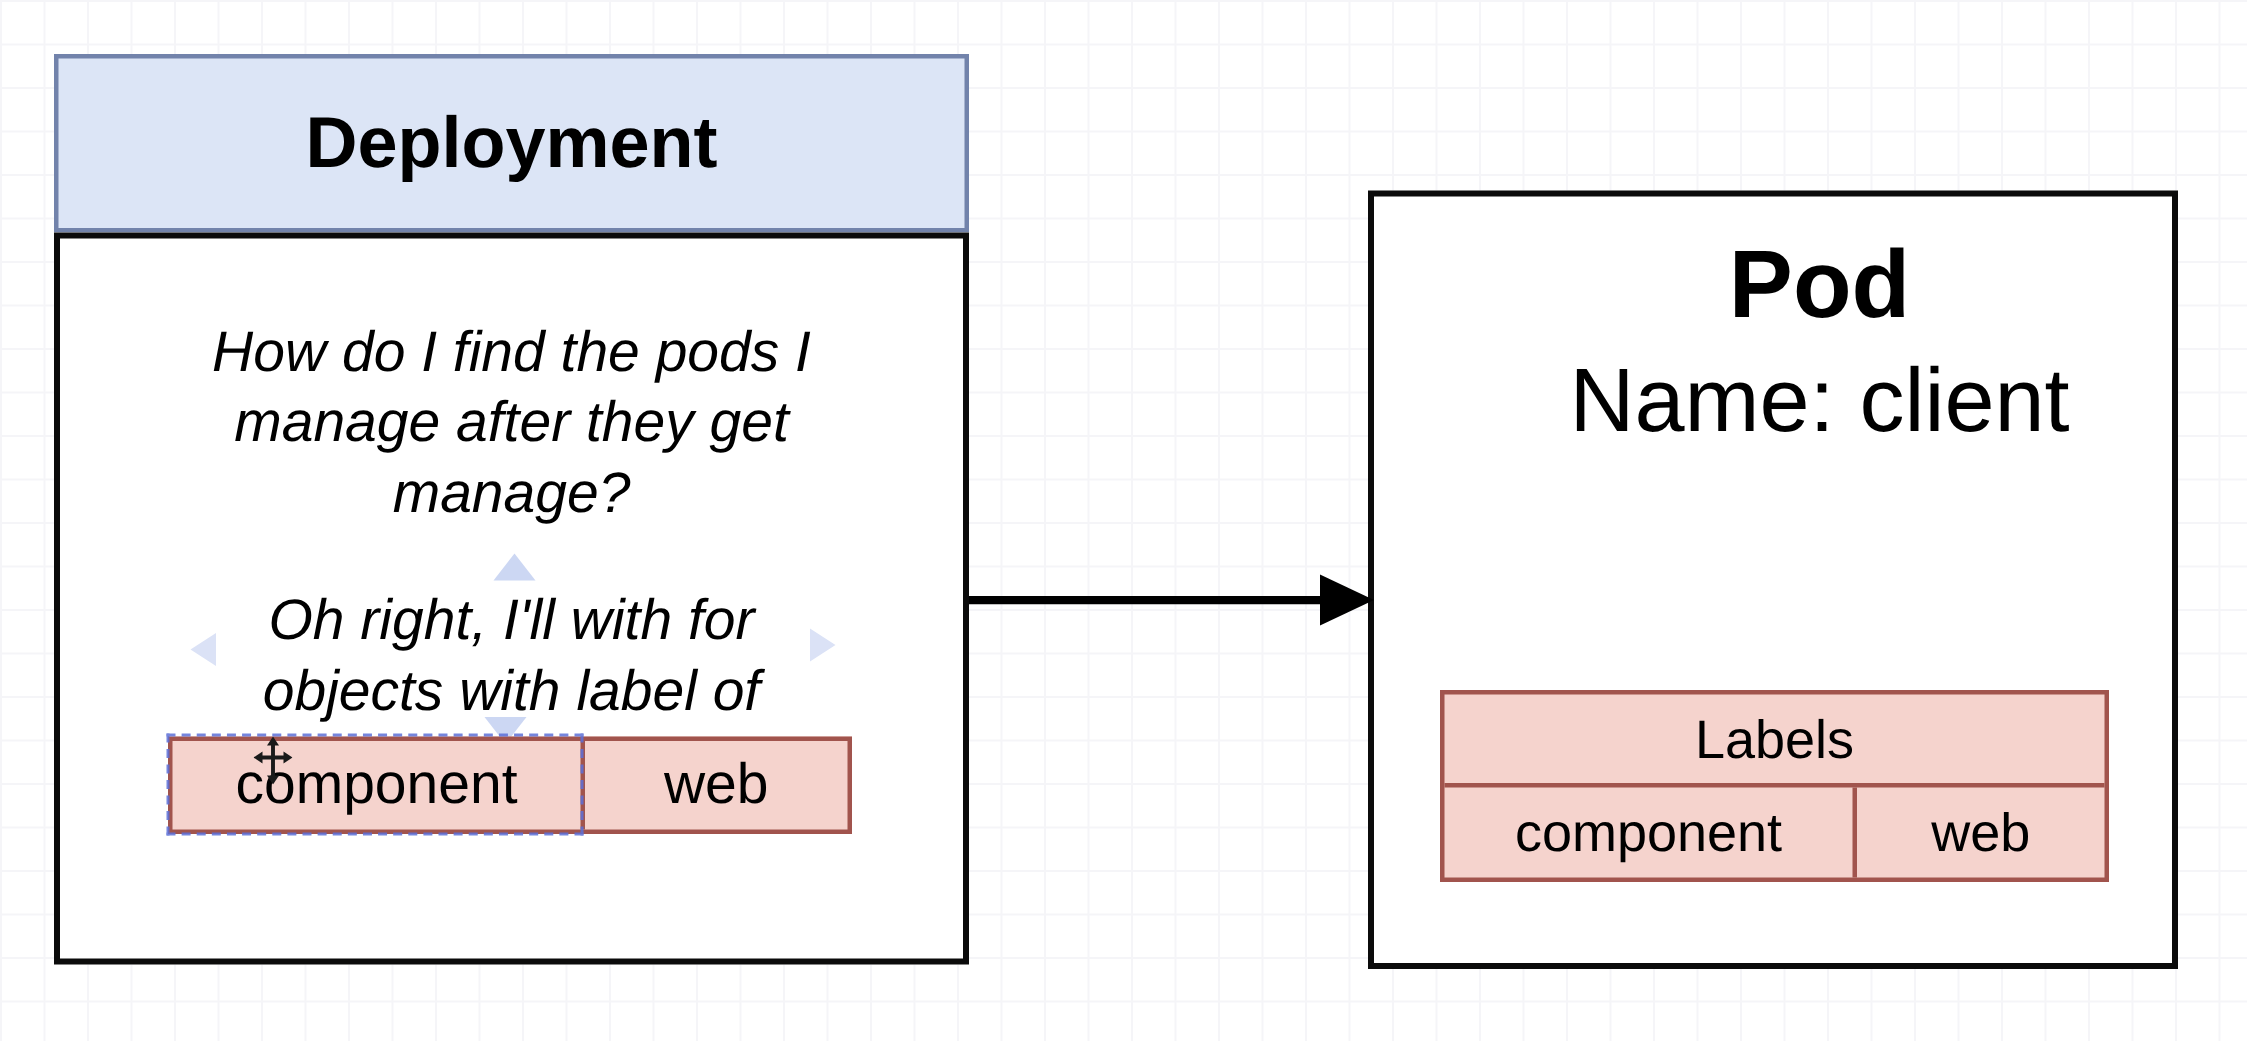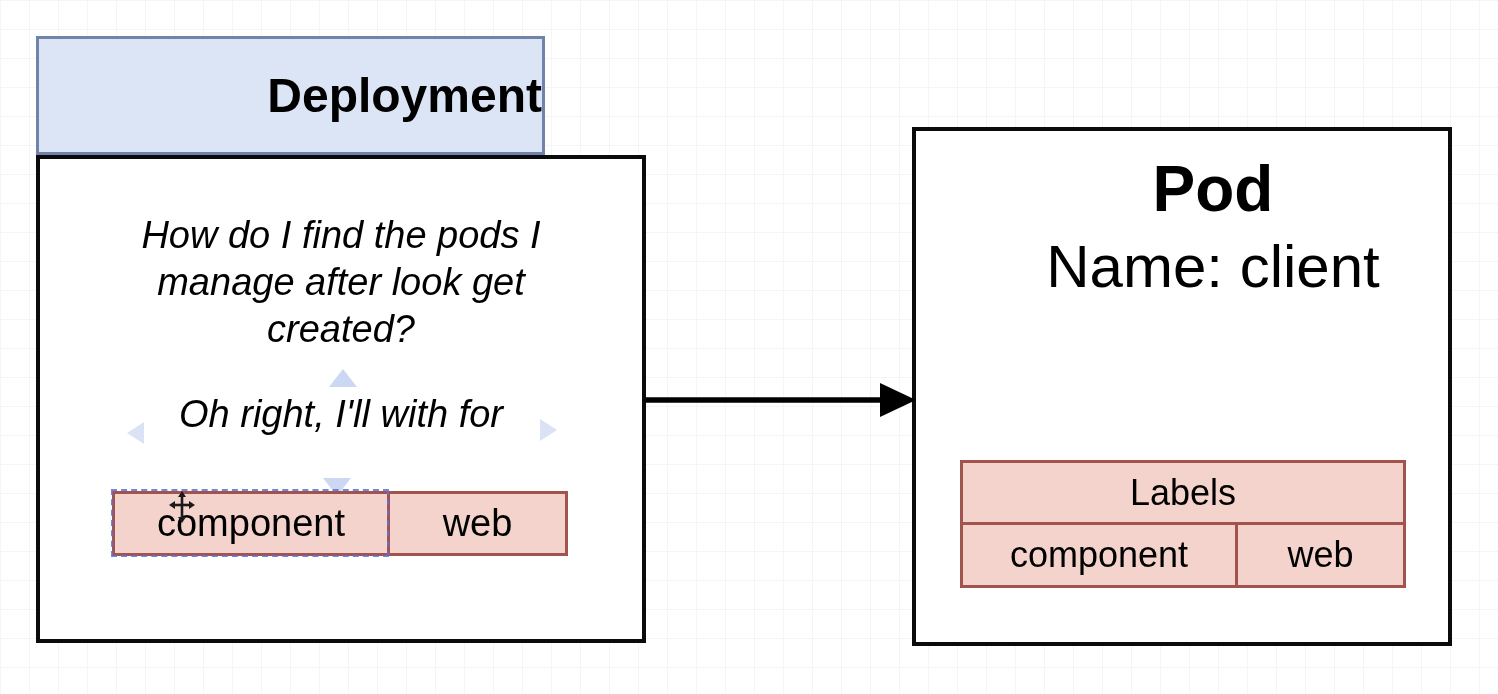--- a/index.html
+++ b/index.html
@@ -14,23 +14,23 @@
     background:
       linear-gradient(to right, #f5f5f8 1px, transparent 1px),
       linear-gradient(to bottom, #f5f5f8 1px, transparent 1px),
       #ffffff;
     background-size:29px 29px, 29px 29px, auto;
   }
   .abs{position:absolute;box-sizing:border-box;}
 
   
   .dep-header{
-    left:36px;top:36px;width:509px;height:119px;
+    left:36px;top:36px;width:610px;height:119px;
     background:#dce5f6;border:3px solid #7283ab;
-    display:flex;align-items:center;justify-content:flex-end;
+    display:flex;align-items:center;justify-content:center;
     font-weight:bold;font-size:48px;z-index:1;
   }
   .dep-body{
     left:36px;top:155px;width:610px;height:488px;
     background:#ffffff;border:4px solid #0b0b0b;z-index:1;
   }
   .dep-text{
     left:36px;top:212px;width:610px;text-align:center;
     font-style:italic;font-size:38px;line-height:47px;z-index:2;
   }
@@ -94,25 +94,26 @@
 <div class="canvas">
 
   <div class="abs dep-header">
     <span>Deployment</span>
   </div>
   <div class="abs dep-body"></div>
 
   <div class="abs dep-text">
     <div class="question">
       <div>How do I find the pods I</div>
-      <div>manage after look get</div>
-      <div>created?</div>
+      <div>manage after they get</div>
+      <div>manage?</div>
     </div>
     <div class="answer">
       <div>Oh right, I'll with for</div>
+      <div>objects with label of</div>
     </div>
   </div>
 
   <div class="abs harrow up"></div>
   <div class="abs harrow down"></div>
   <div class="abs harrow left"></div>
   <div class="abs harrow right"></div>
 
   <div class="abs ltable">
     <div class="cell key">

